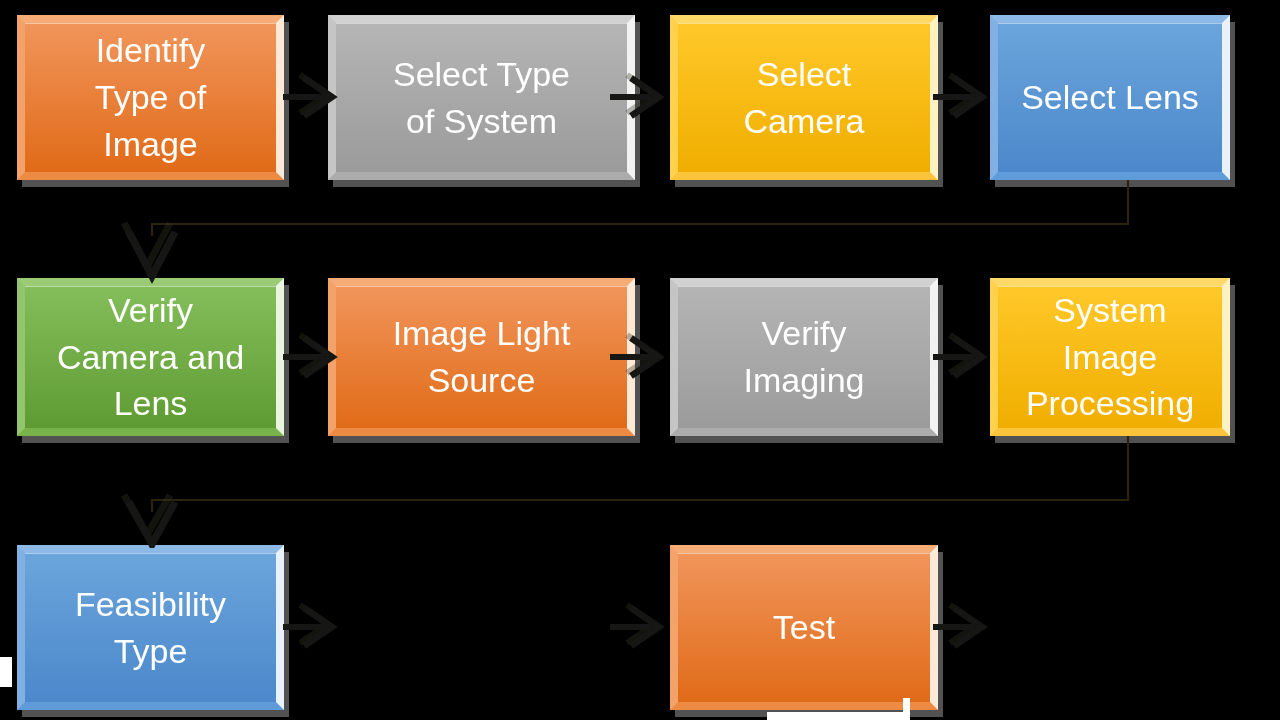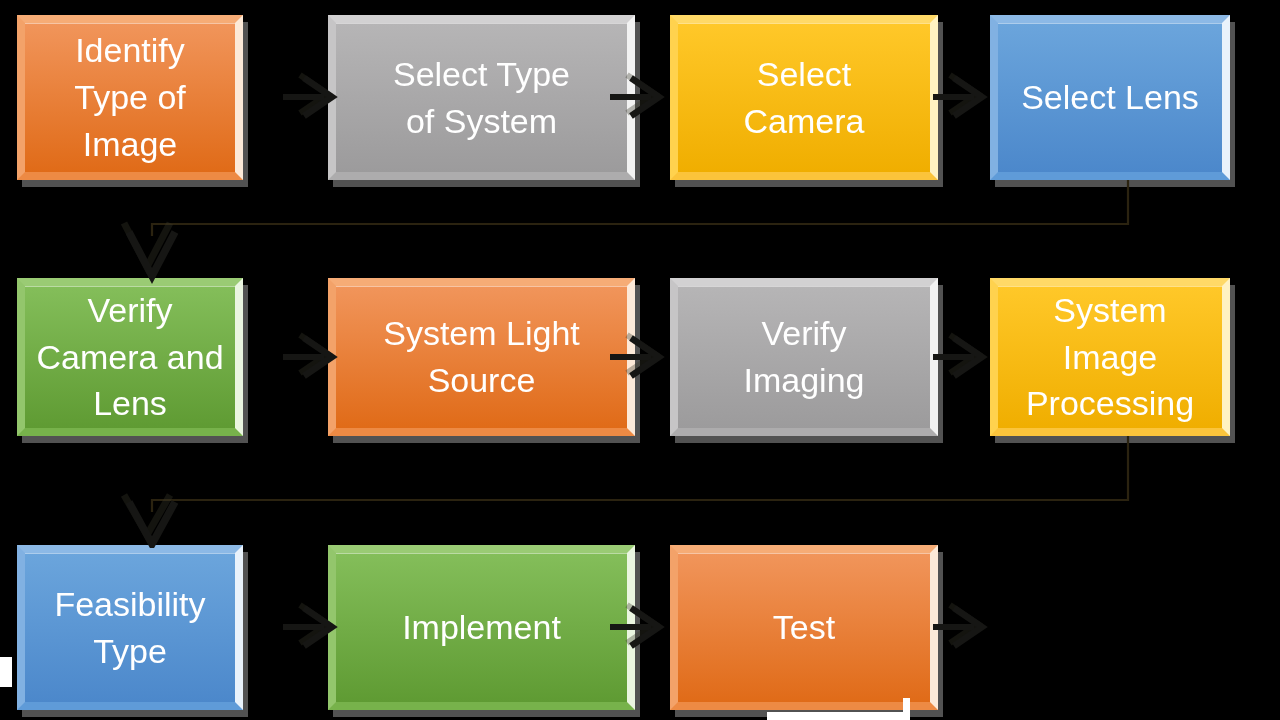--- a/index.html
+++ b/index.html
@@ -22,21 +22,21 @@
     background:linear-gradient(180deg,var(--ft) 0%,var(--fb) 100%);
     box-shadow:5px 7px 0 rgba(150,150,150,.55), inset 0 1px 0 rgba(255,255,255,.45);
     display:flex;align-items:center;justify-content:center;
     color:var(--text,#fff);
     font-size:34px;line-height:1.38;text-align:center;
     white-space:pre-line;
   }
   .row1{top:15px;height:165px}
   .row2{top:278px;height:158px}
   .row3{top:545px;height:165px}
-  .col1{left:17px;width:226px}
+  .col1{left:17px;width:267px}
   .col2{left:328px;width:307px}
   .col3{left:670px;width:268px}
   .col4{left:990px;width:240px}
 
   
   .rarrow{position:absolute;width:64px;height:64px}
   .ra-g1{left:282px}.ra-g2{left:609px}.ra-g3{left:932px}
   .ra-r1{top:65px}.ra-r2{top:325px}.ra-r3{top:595px}
   .arrow-main{stroke:var(--arrow,#161614);fill:none}
   .arrow-ghost{stroke:var(--arrow-ghost,#3a382a);fill:none;opacity:.35}
@@ -72,39 +72,36 @@
   <div class="node row1 col4" style="--ft: #6BA5DC; --fb: #4C88CB; --bt: #8CB9E6; --bl: #81B1E2; --br: #E9F2FB; --bb: #5F9BD8;">
     <span class="node-label">Select Lens</span>
   </div>
 
   <div class="node row2 col1" style="--ft: #84BE5A; --fb: #5F9B33; --bt: #9ACB74; --bl: #93C66C; --br: #EAF5E0; --bb: #77B24B;">
     <span class="node-label">Verify
 Camera and
 Lens</span>
   </div>
   <div class="node row2 col2" style="--ft: #F1955B; --fb: #E06B18; --bt: #F6AC76; --bl: #F3A269; --br: #FCE9D8; --bb: #ED8A44;">
-    <span class="node-label">System Light
+    <span class="node-label">Image Light
 Source</span>
   </div>
   <div class="node row2 col3" style="--ft: #B6B5B6; --fb: #9C9B9C; --bt: #D2D1D2; --bl: #C6C5C6; --br: #F2F2F2; --bb: #ADACAD;">
     <span class="node-label">Verify
 Imaging</span>
   </div>
   <div class="node row2 col4" style="--ft: #FFC829; --fb: #F0AE00; --bt: #FFD967; --bl: #FFD24E; --br: #FFF2C2; --bb: #FBC43B;">
     <span class="node-label">System
 Image
 Processing</span>
   </div>
 
   <div class="node row3 col1" style="--ft: #6BA5DC; --fb: #4C88CB; --bt: #8CB9E6; --bl: #81B1E2; --br: #E9F2FB; --bb: #5F9BD8;">
     <span class="node-label">Feasibility
 Type</span>
-  </div>
-  <div class="node row3 col2" style="--ft: #84BE5A; --fb: #5F9B33; --bt: #9ACB74; --bl: #93C66C; --br: #EAF5E0; --bb: #77B24B;">
-    <span class="node-label">Implement</span>
   </div>
   <div class="node row3 col3" style="--ft: #F1955B; --fb: #E06B18; --bt: #F6AC76; --bl: #F3A269; --br: #FCE9D8; --bb: #ED8A44;">
     <span class="node-label">Test</span>
   </div>
 
   <div class="rarrow ra-r1 ra-g1">
     <svg viewBox="0 0 64 64" width="64" height="64">
       <polyline class="arrow-ghost" points="22,13 50,32 22,51" stroke-width="6" transform="translate(-4,-3)"></polyline>
       <line class="arrow-main" x1="1" y1="32" x2="42" y2="32" stroke-width="6"></line>
       <polyline class="arrow-main" points="22,13 50,32 22,51" stroke-width="6.5"></polyline>

